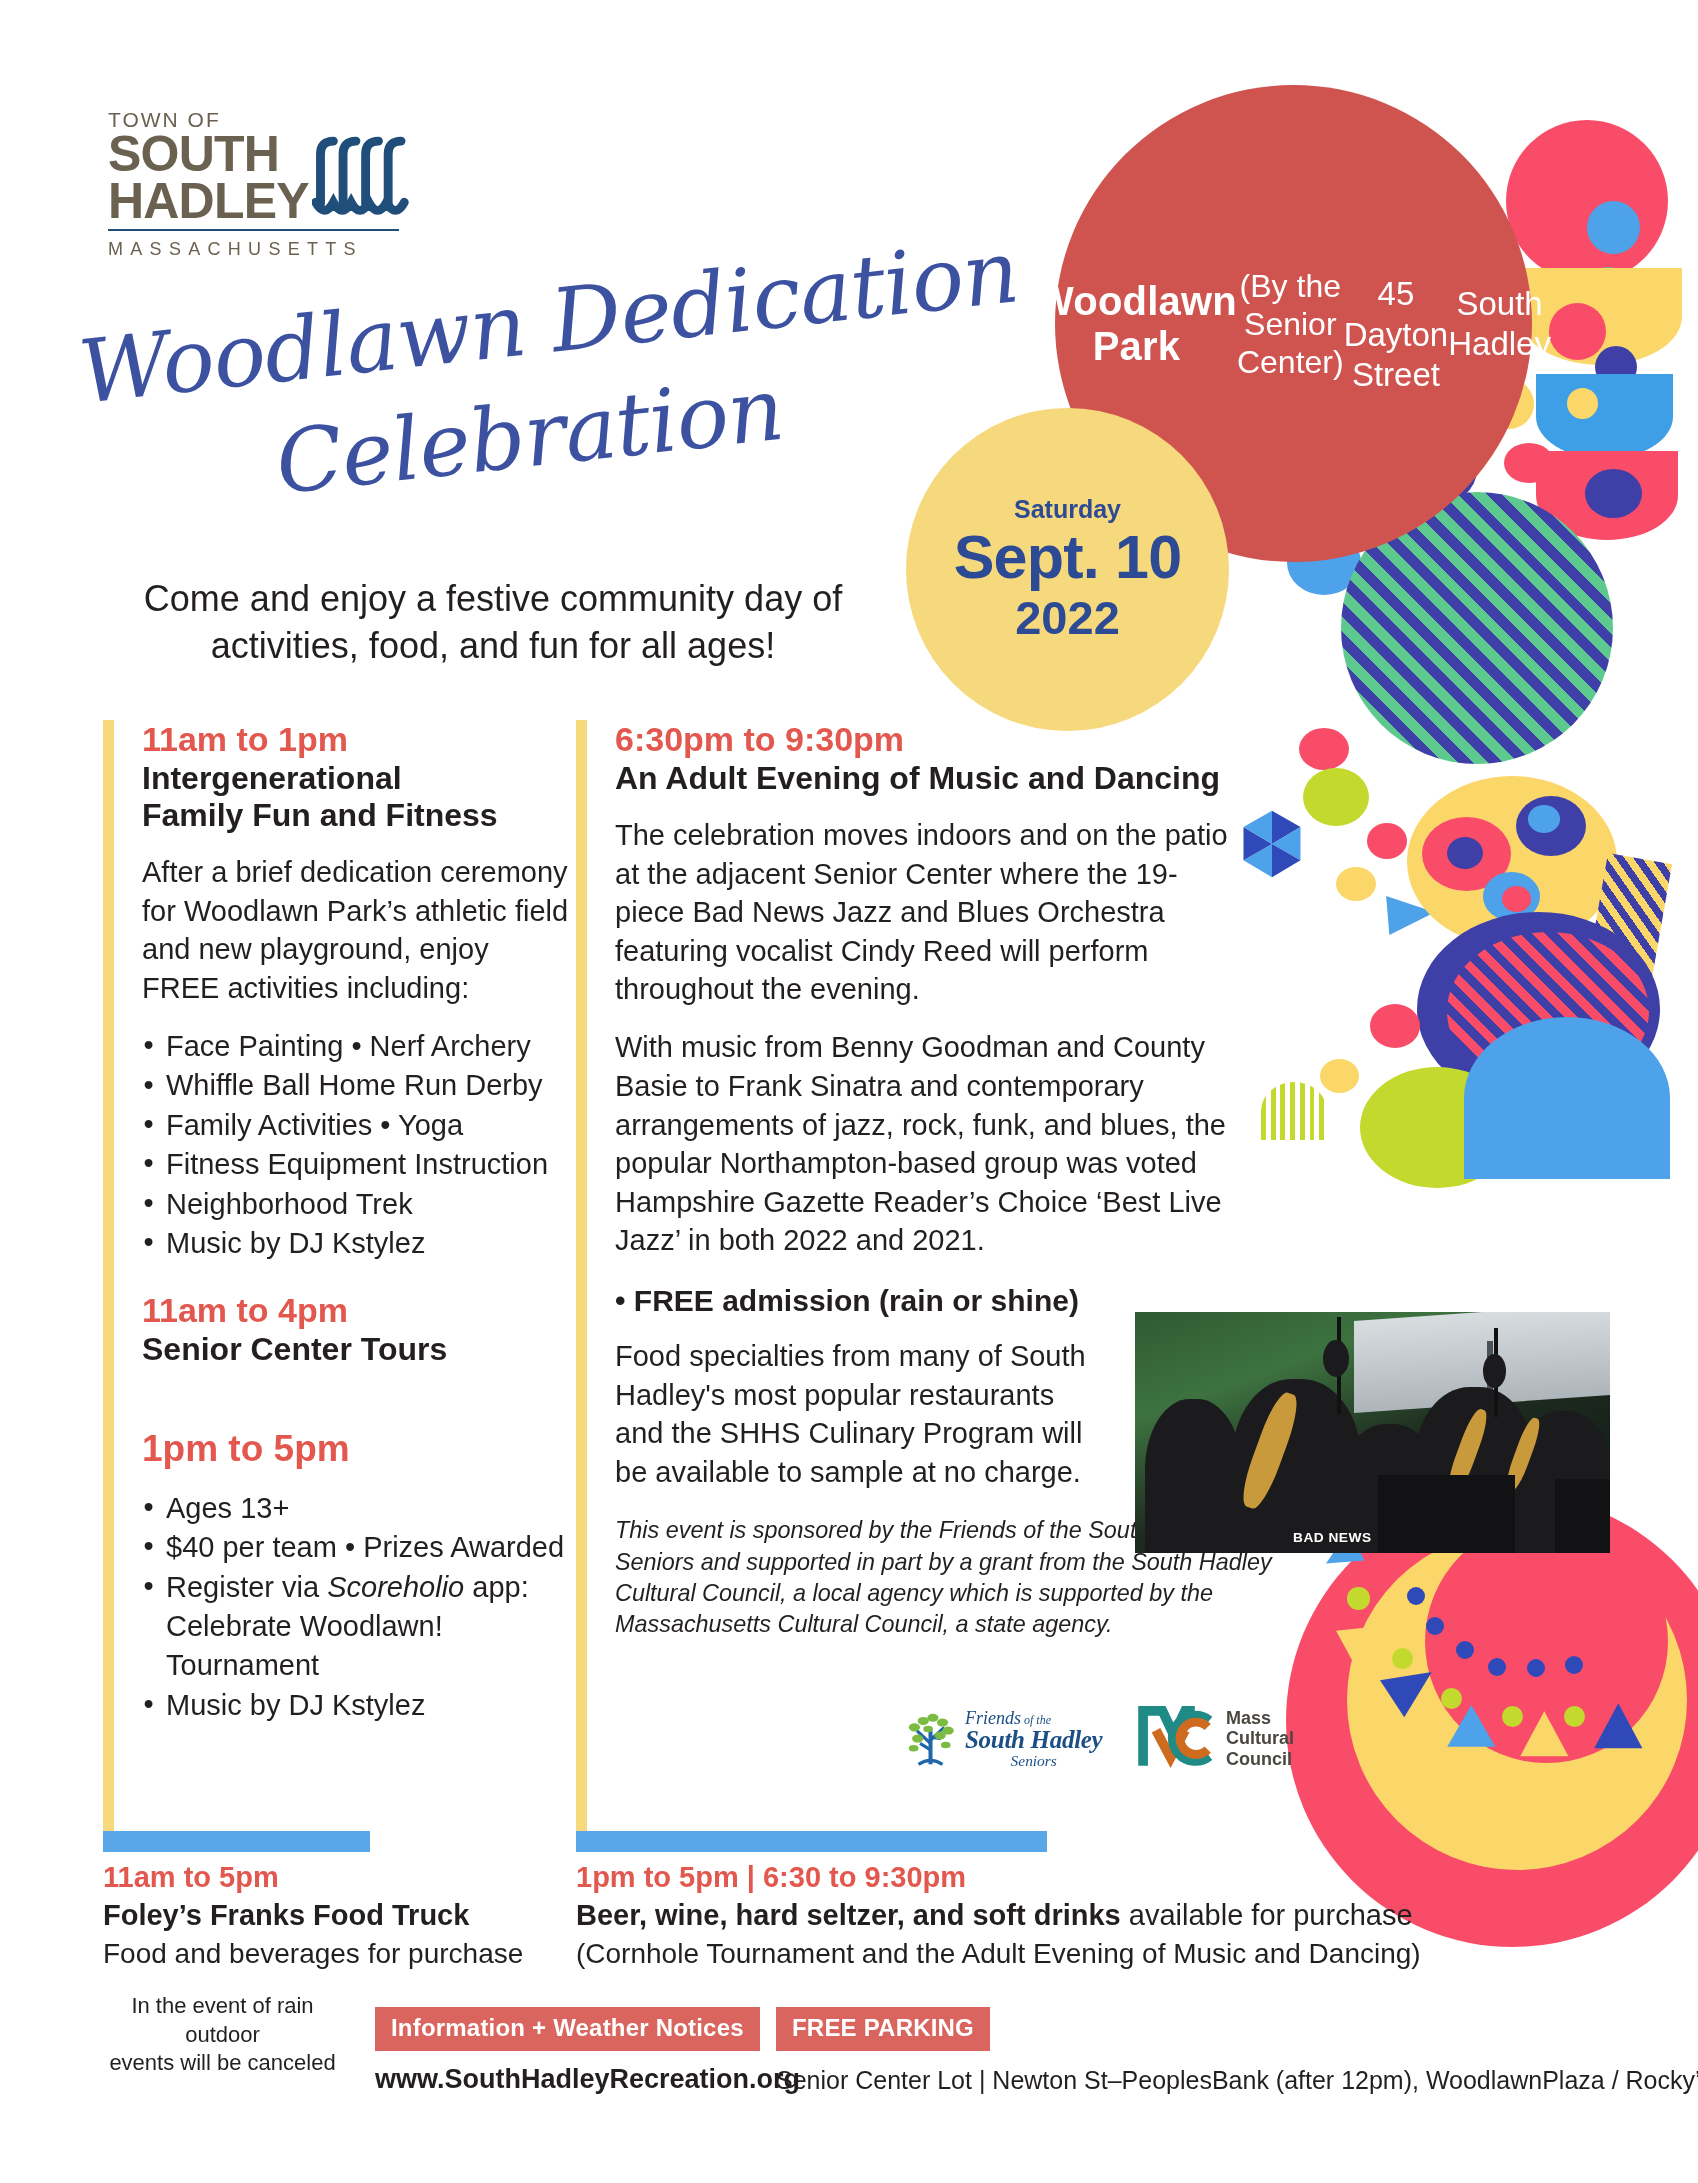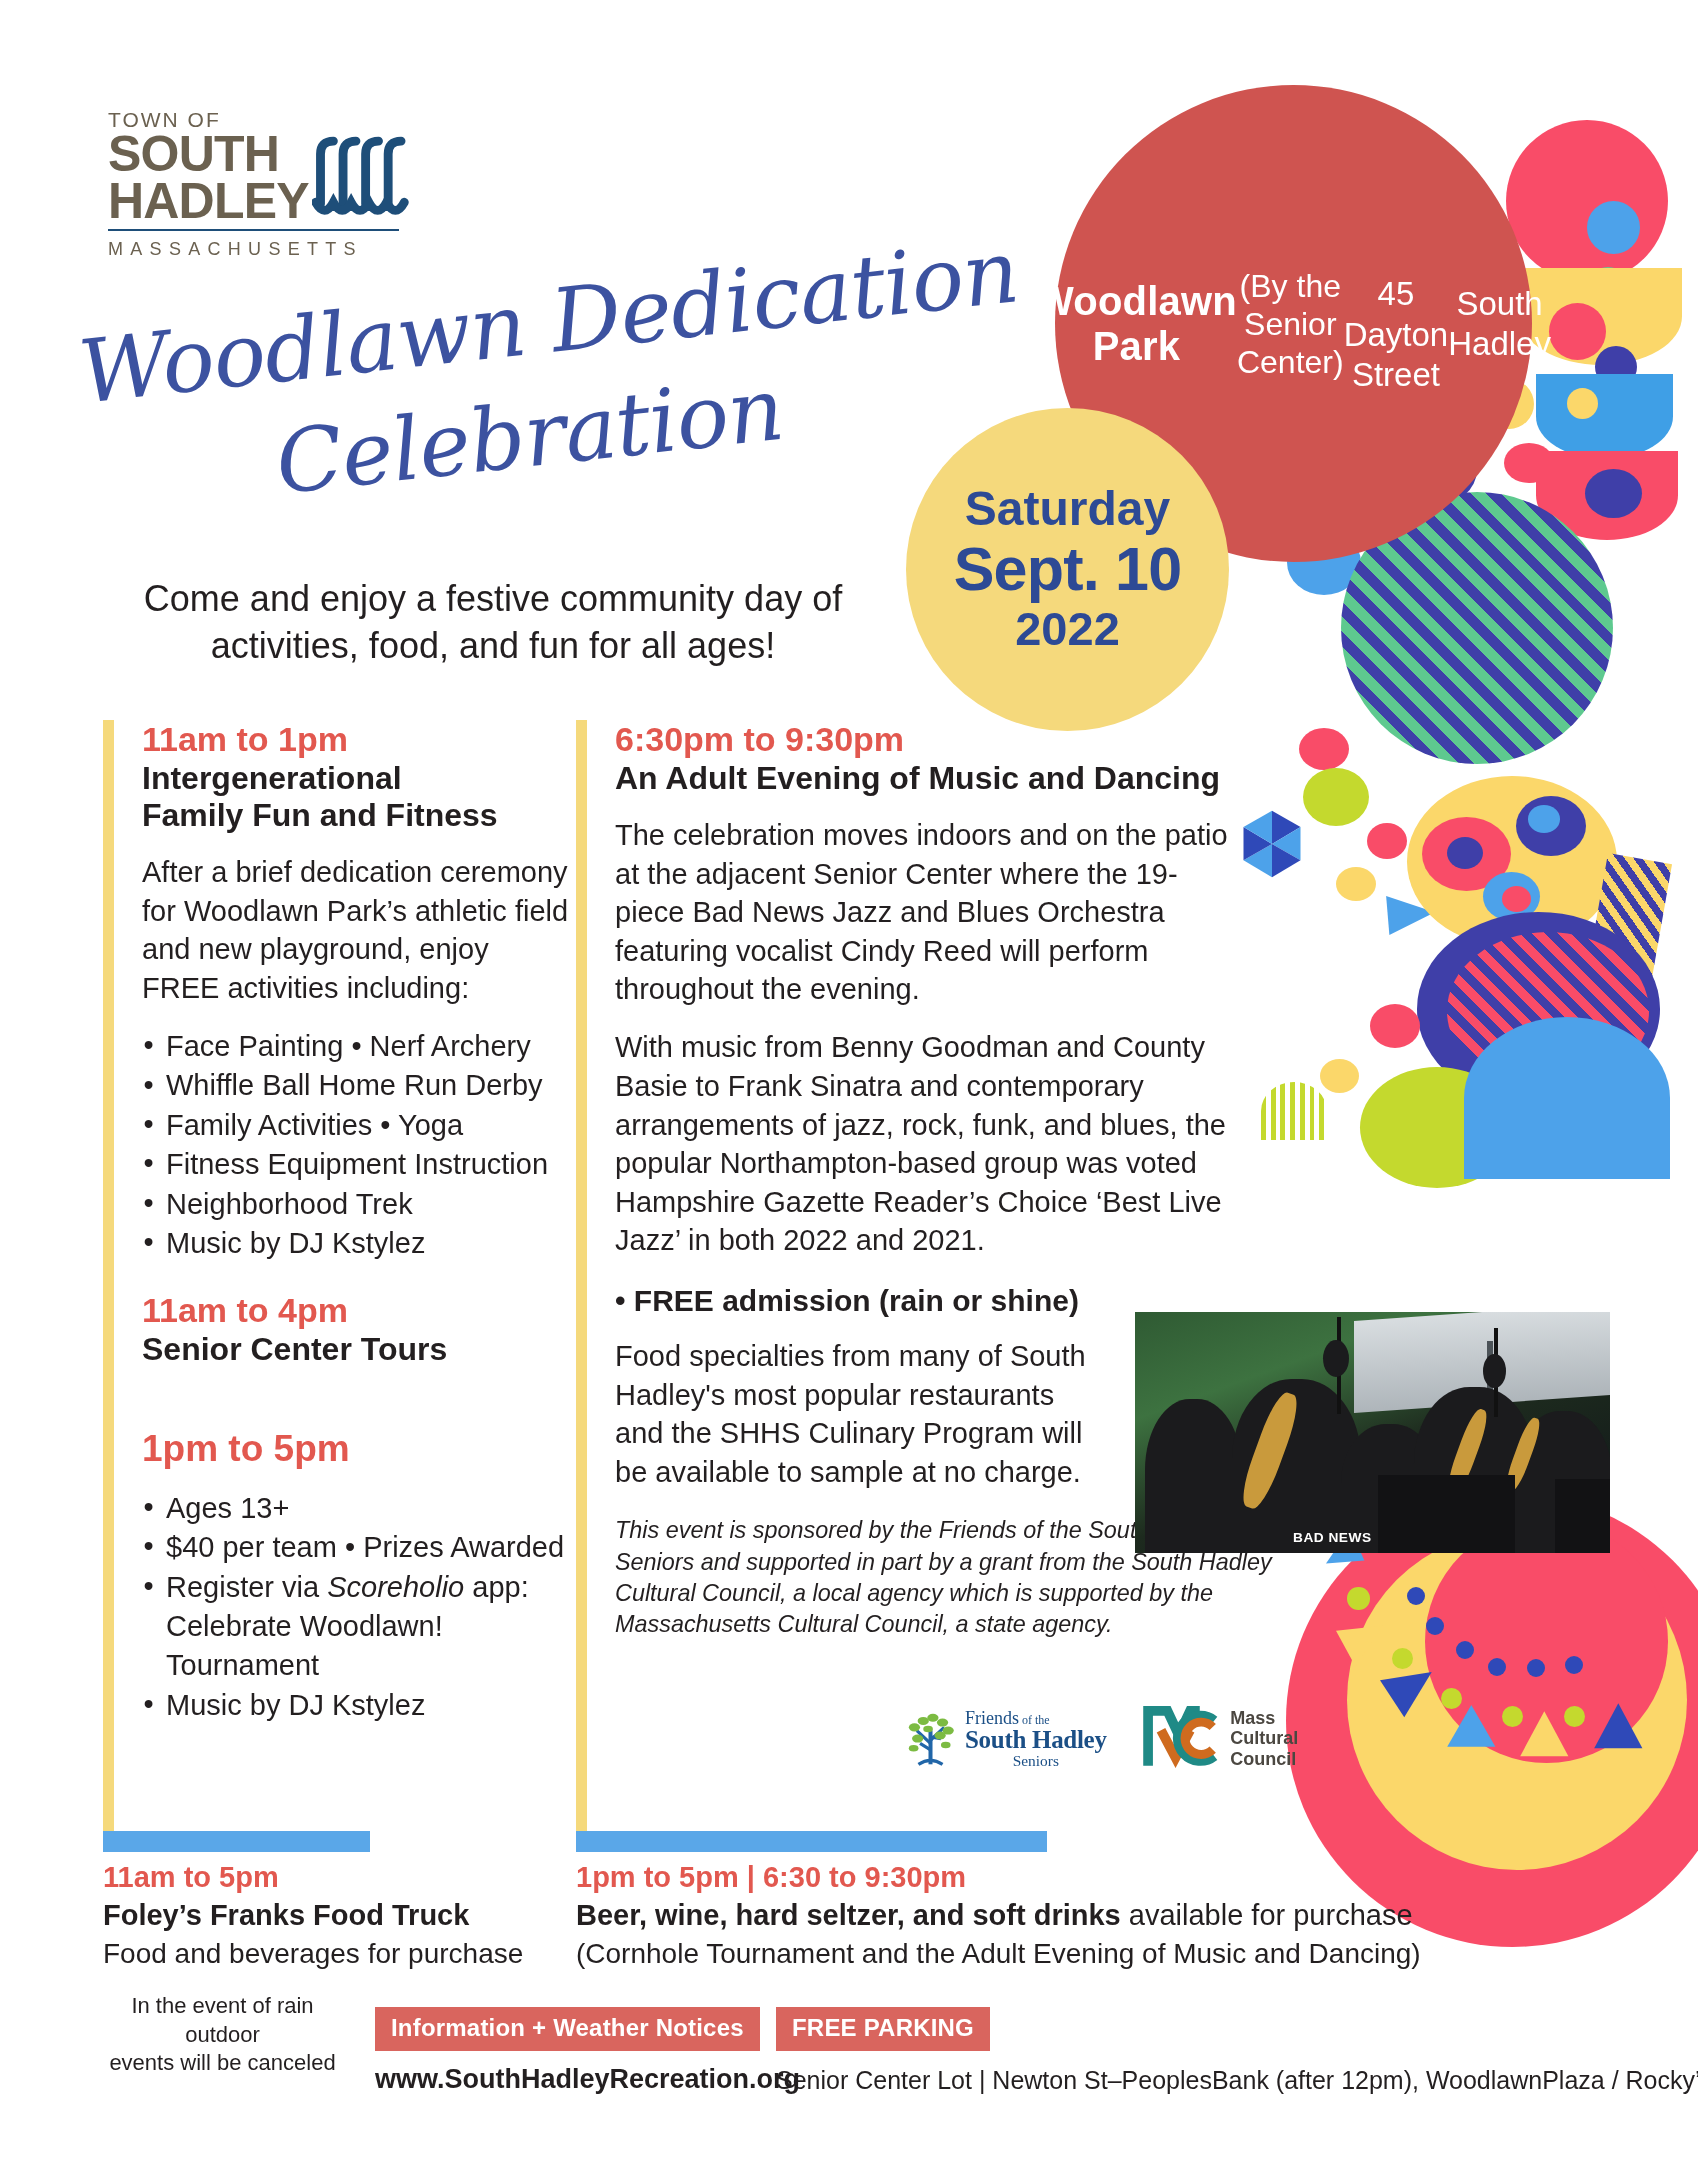--- a/index.html
+++ b/index.html
@@ -70,21 +70,21 @@
   .redCircle .ln2{font-size:32px;font-weight:400;line-height:1.2;margin-top:1.6px;}
   .redCircle .ln3{font-size:33px;font-weight:400;line-height:1.22;margin-top:22.6px;}
 
   
   .dateCircle{
     position:absolute;left:906px;top:408px;width:323px;height:323px;
     background:#f5d97c;border-radius:50%;
     display:flex;flex-direction:column;align-items:center;justify-content:center;
     color:#2d4a95;text-align:center;z-index:6;
   }
-  .dateCircle .dow{font-size:48px;font-weight:700;line-height:1;}
+  .dateCircle .dow{font-size:25px;font-weight:700;line-height:1;}
   .dateCircle .md{font-size:61px;font-weight:700;line-height:1.06;margin-top:3.2px;letter-spacing:-0.8px;}
   .dateCircle .yr{font-size:47px;font-weight:700;line-height:1.05;margin-top:3.2px;}
 
   
   .intro{
     position:absolute;left:121px;top:576px;width:744px;
     font-size:36px;line-height:1.3;color:#231f20;text-align:center;font-weight:400;
   }
 
   
@@ -124,21 +124,21 @@
   .photo .micHead{position:absolute;background:#1b1b1d;border-radius:50%;}
   .photo .stand{position:absolute;bottom:0;background:#121214;}
   .photo .badnews{
     position:absolute;left:158px;bottom:8px;color:#fff;font-size:13.7px;font-weight:700;
     letter-spacing:0.5px;font-family:"Liberation Sans",sans-serif;
   }
 
   
   .sponsorLogos{position:absolute;left:904px;top:1690px;width:420px;height:97px;display:flex;align-items:center;gap:36px;z-index:6;}
   .fshs{display:flex;align-items:center;gap:8px;}
-  .fshs .txt{line-height:1.02;color:#1b4f86;}
+  .fshs .txt{line-height:1.02;color:#1b4f86;font-style:italic;}
   .fshs .t1{font-family:"Liberation Serif",serif;font-size:18px;}
   .fshs .t1 .sm{font-size:12px;}
   .fshs .t2{font-family:"Liberation Serif",serif;font-size:25px;font-weight:700;letter-spacing:-0.3px;}
   .fshs .t3{font-family:"Liberation Serif",serif;font-size:15.4px;text-align:center;color:#1b4f86;}
   .mcc{display:flex;align-items:center;gap:9.7px;}
   .mcc .mtxt{font-size:18px;font-weight:700;line-height:1.12;color:#4b4741;}
 
   
   .blueBar{position:absolute;height:21px;background:#5aa7e8;}
   .bbLeft{left:103px;top:1831px;width:267px;}

